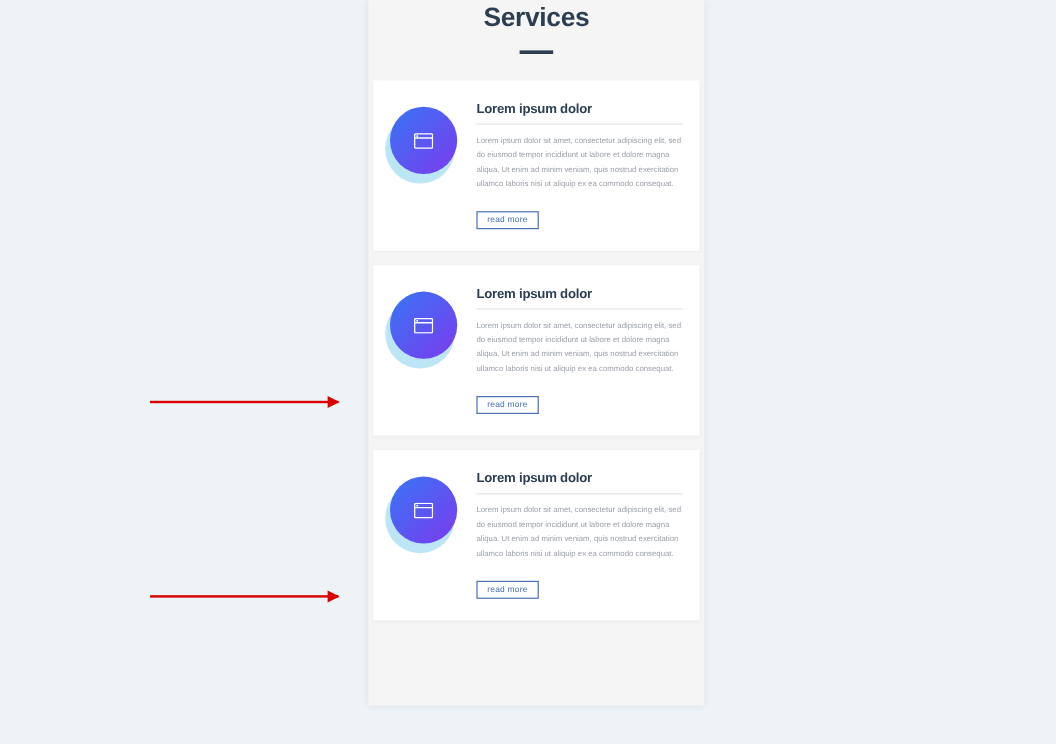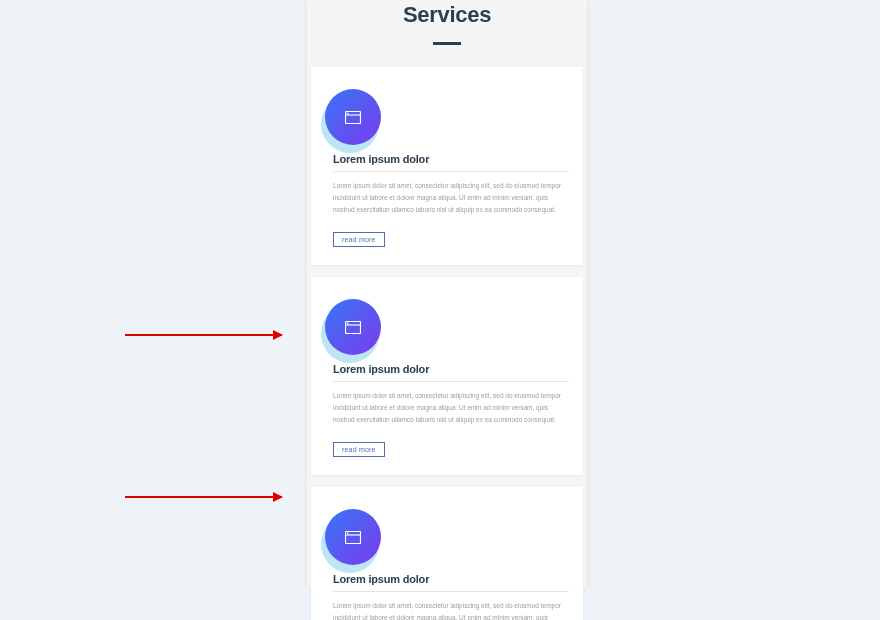--- a/index.html
+++ b/index.html
@@ -34,21 +34,20 @@
     background: #2c3e50;
     margin: 14px auto 22px auto;
   }
   .card {
     background: #ffffff;
     margin: 0 4px 12px 4px;
     padding: 18px 14px 18px 10px;
     display: flex;
     align-items: flex-start;
     box-shadow: 0 1px 3px rgba(0,0,0,0.05);
-    flex-direction: column;
   }
   .icon-wrap {
     position: relative;
     width: 64px;
     height: 64px;
     flex-shrink: 0;
     margin-top: 4px;
   }
   .icon-shadow {
     position: absolute;

